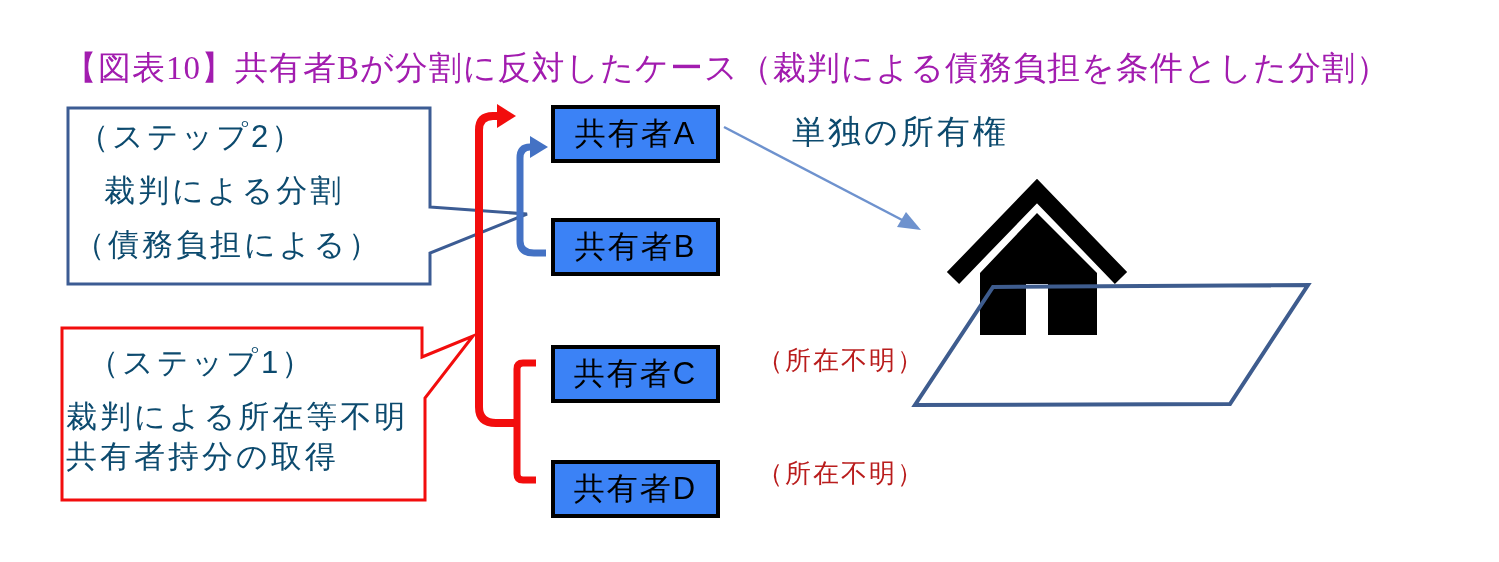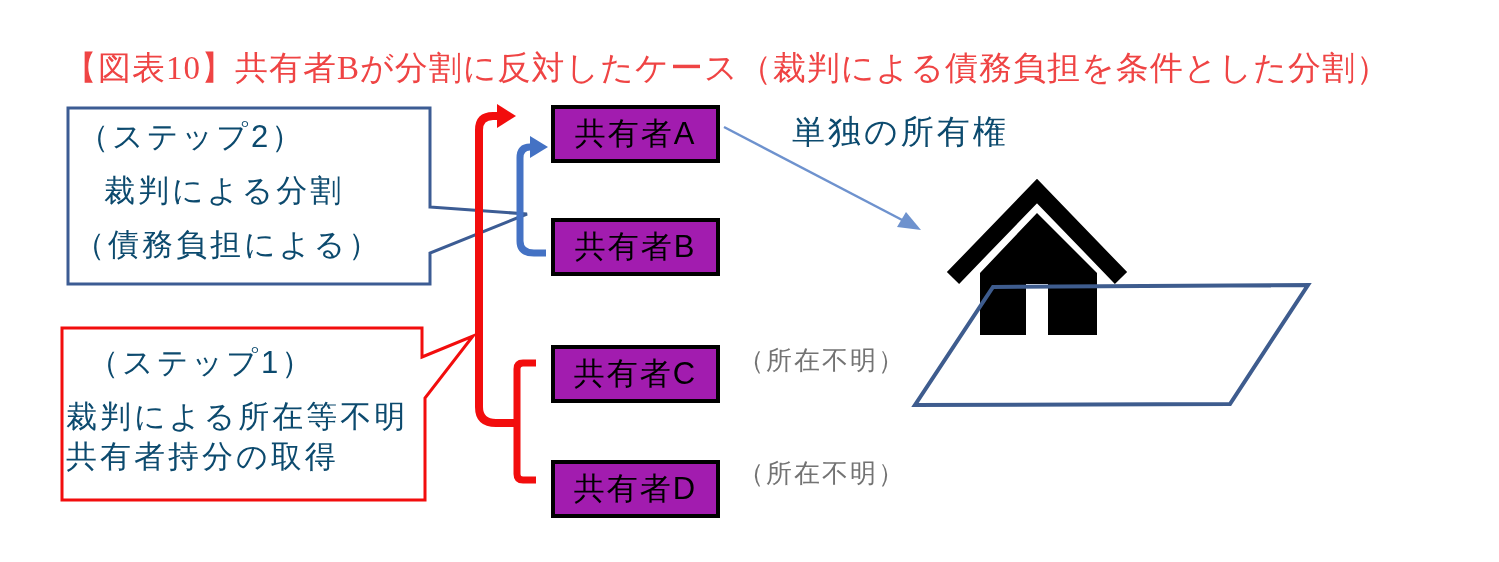--- a/index.html
+++ b/index.html
@@ -8,35 +8,35 @@
     width:1499px;height:562px;
     background:#ffffff;
     overflow:hidden;
     font-family:"Liberation Sans","DejaVu Sans",sans-serif;
   }
   #diagram-svg{position:absolute;left:0;top:0;z-index:1;}
   .txt{position:absolute;z-index:2;white-space:nowrap;color:#0c4a6e;}
   .title{
     left:64px;top:46px;
     font-family:"Liberation Serif","DejaVu Serif",serif;
-    font-size:33px;letter-spacing:1px;color:#ef4444;
+    font-size:33px;letter-spacing:1px;color:#a21caf;
   }
   .callout-line{font-size:31px;letter-spacing:3px;}
   .owner-box{
     position:absolute;z-index:2;
     left:551px;width:169px;height:58px;
-    box-sizing:border-box;border:4px solid #000;background:#a21caf;
+    box-sizing:border-box;border:4px solid #000;background:#3b82f6;
     display:flex;align-items:center;justify-content:center;
     font-size:31px;letter-spacing:2px;
   }
   .owner-a{top:105px;}
   .owner-b{top:218px;}
   .owner-c{top:333px;margin-top:12px;}
   .owner-d{top:460px;align-items:center;}
-  .note{font-size:26px;letter-spacing:2px;color:#737373;left:738px;}
+  .note{font-size:26px;letter-spacing:2px;color:#b91c1c;left:757px;}
   .note-c{top:343px;}
   .note-d{top:456px;}
   .sole{left:792px;top:110px;font-size:33px;letter-spacing:3px;}
 </style>
 </head>
 <body>
 
 <div id="stage">
 
   <svg id="diagram-svg" width="1499" height="562" viewBox="0 0 1499 562">

